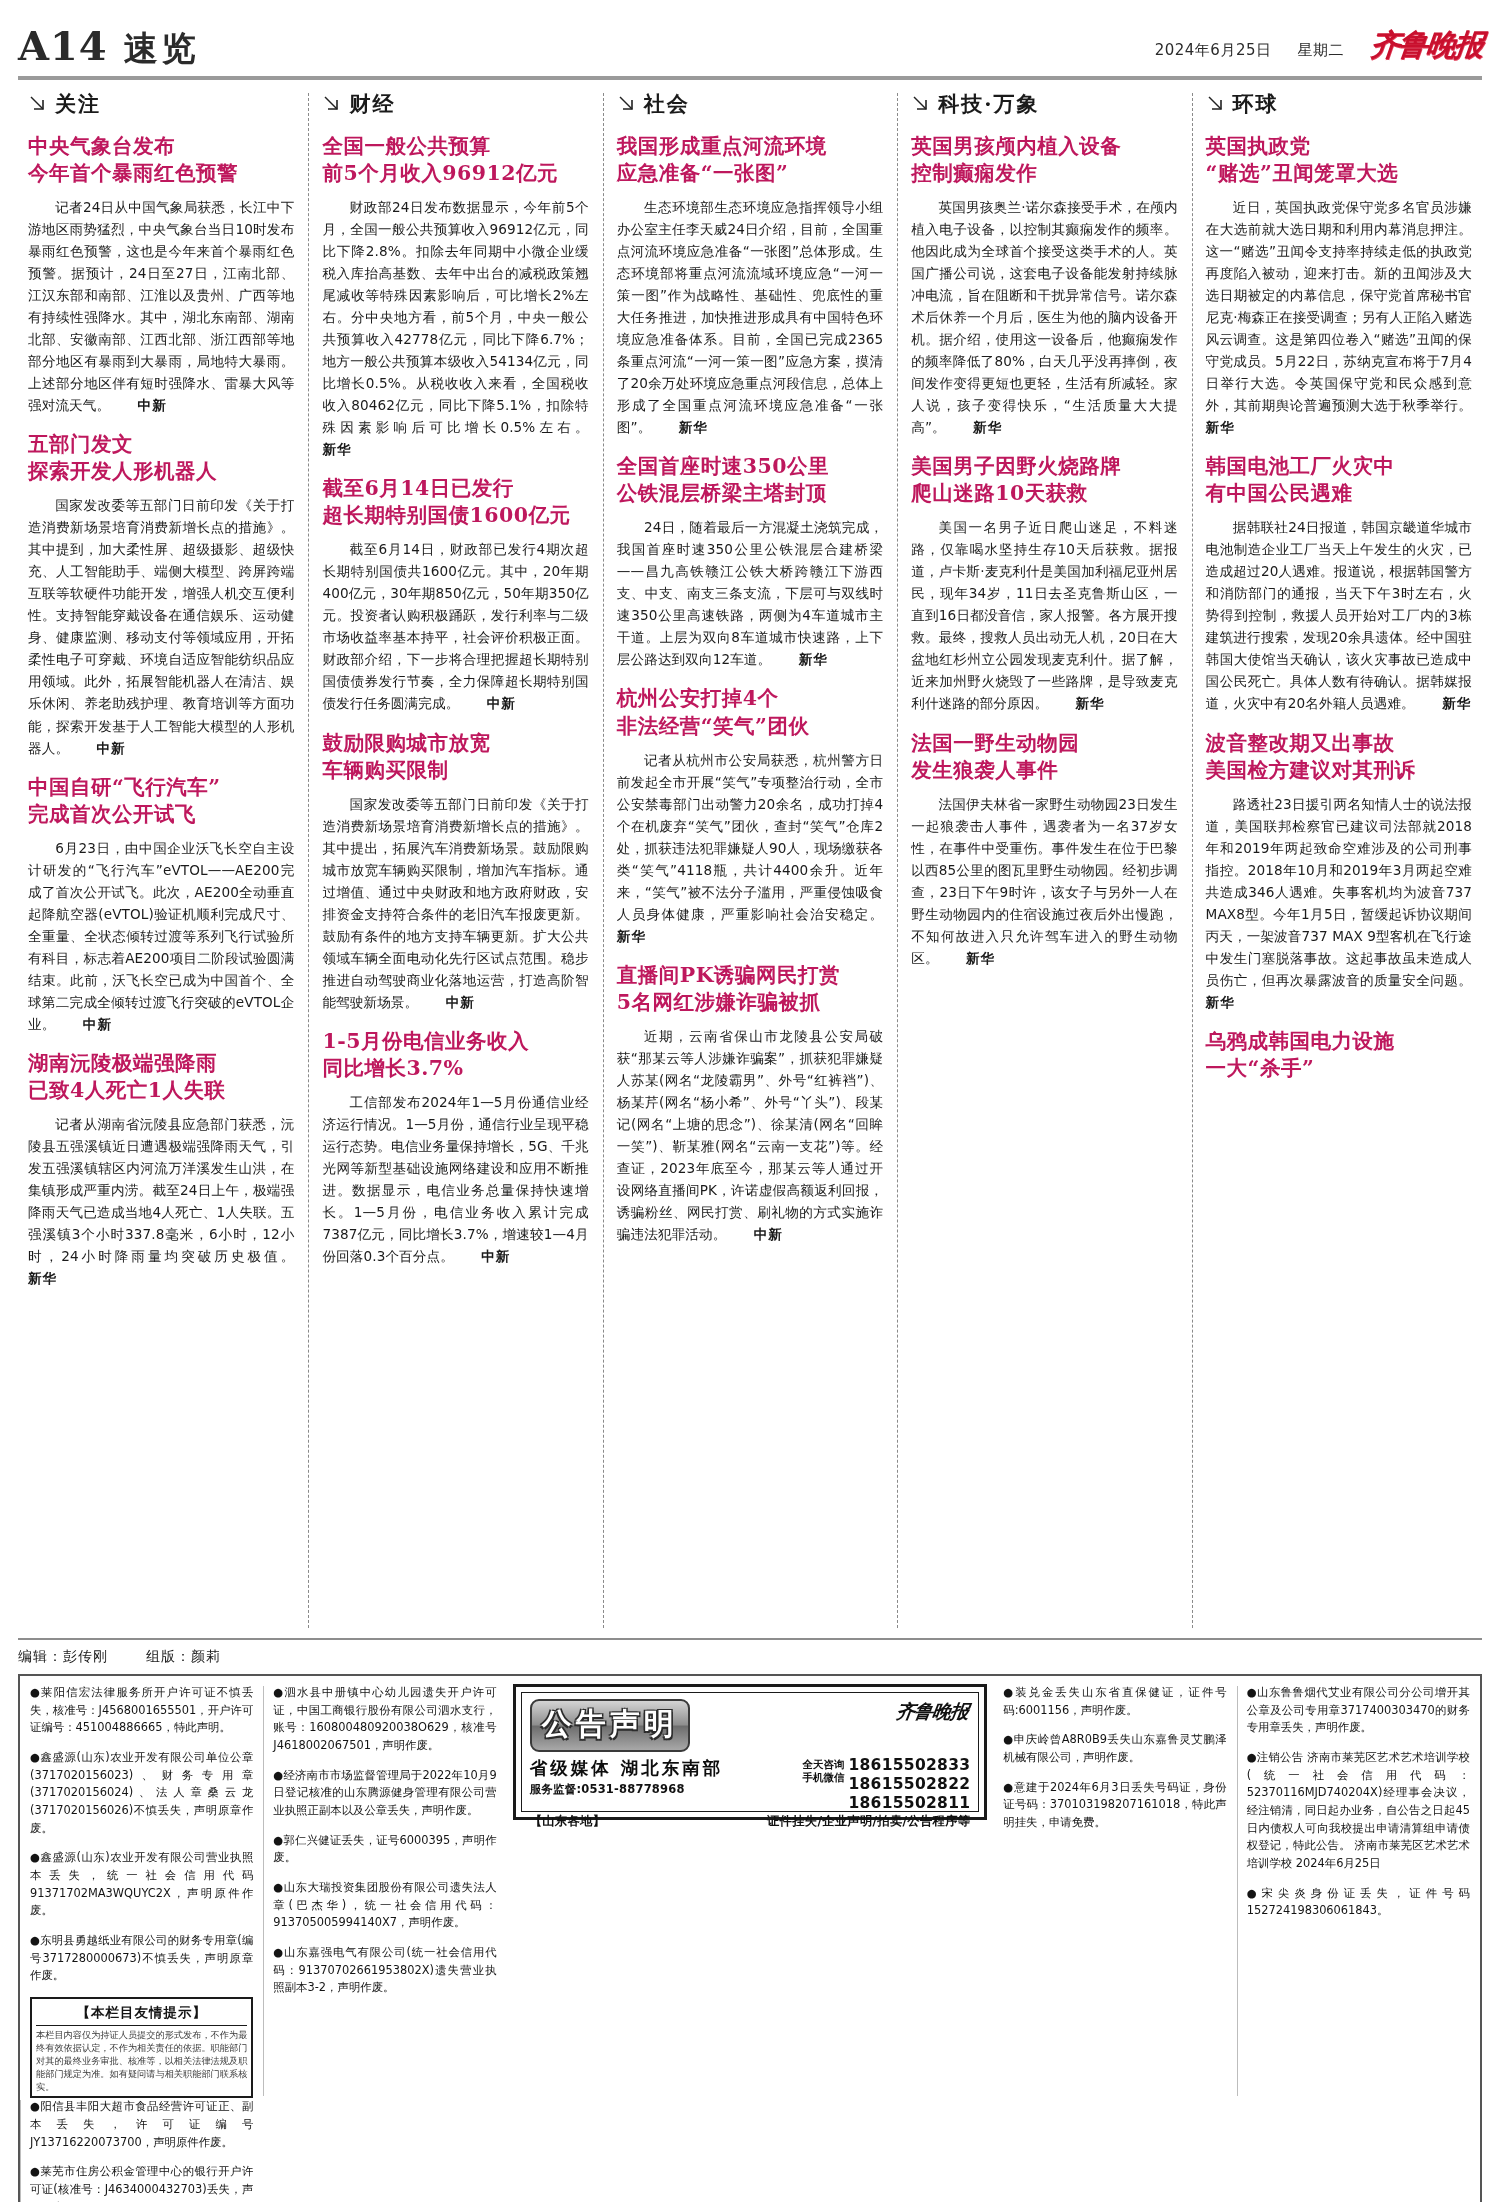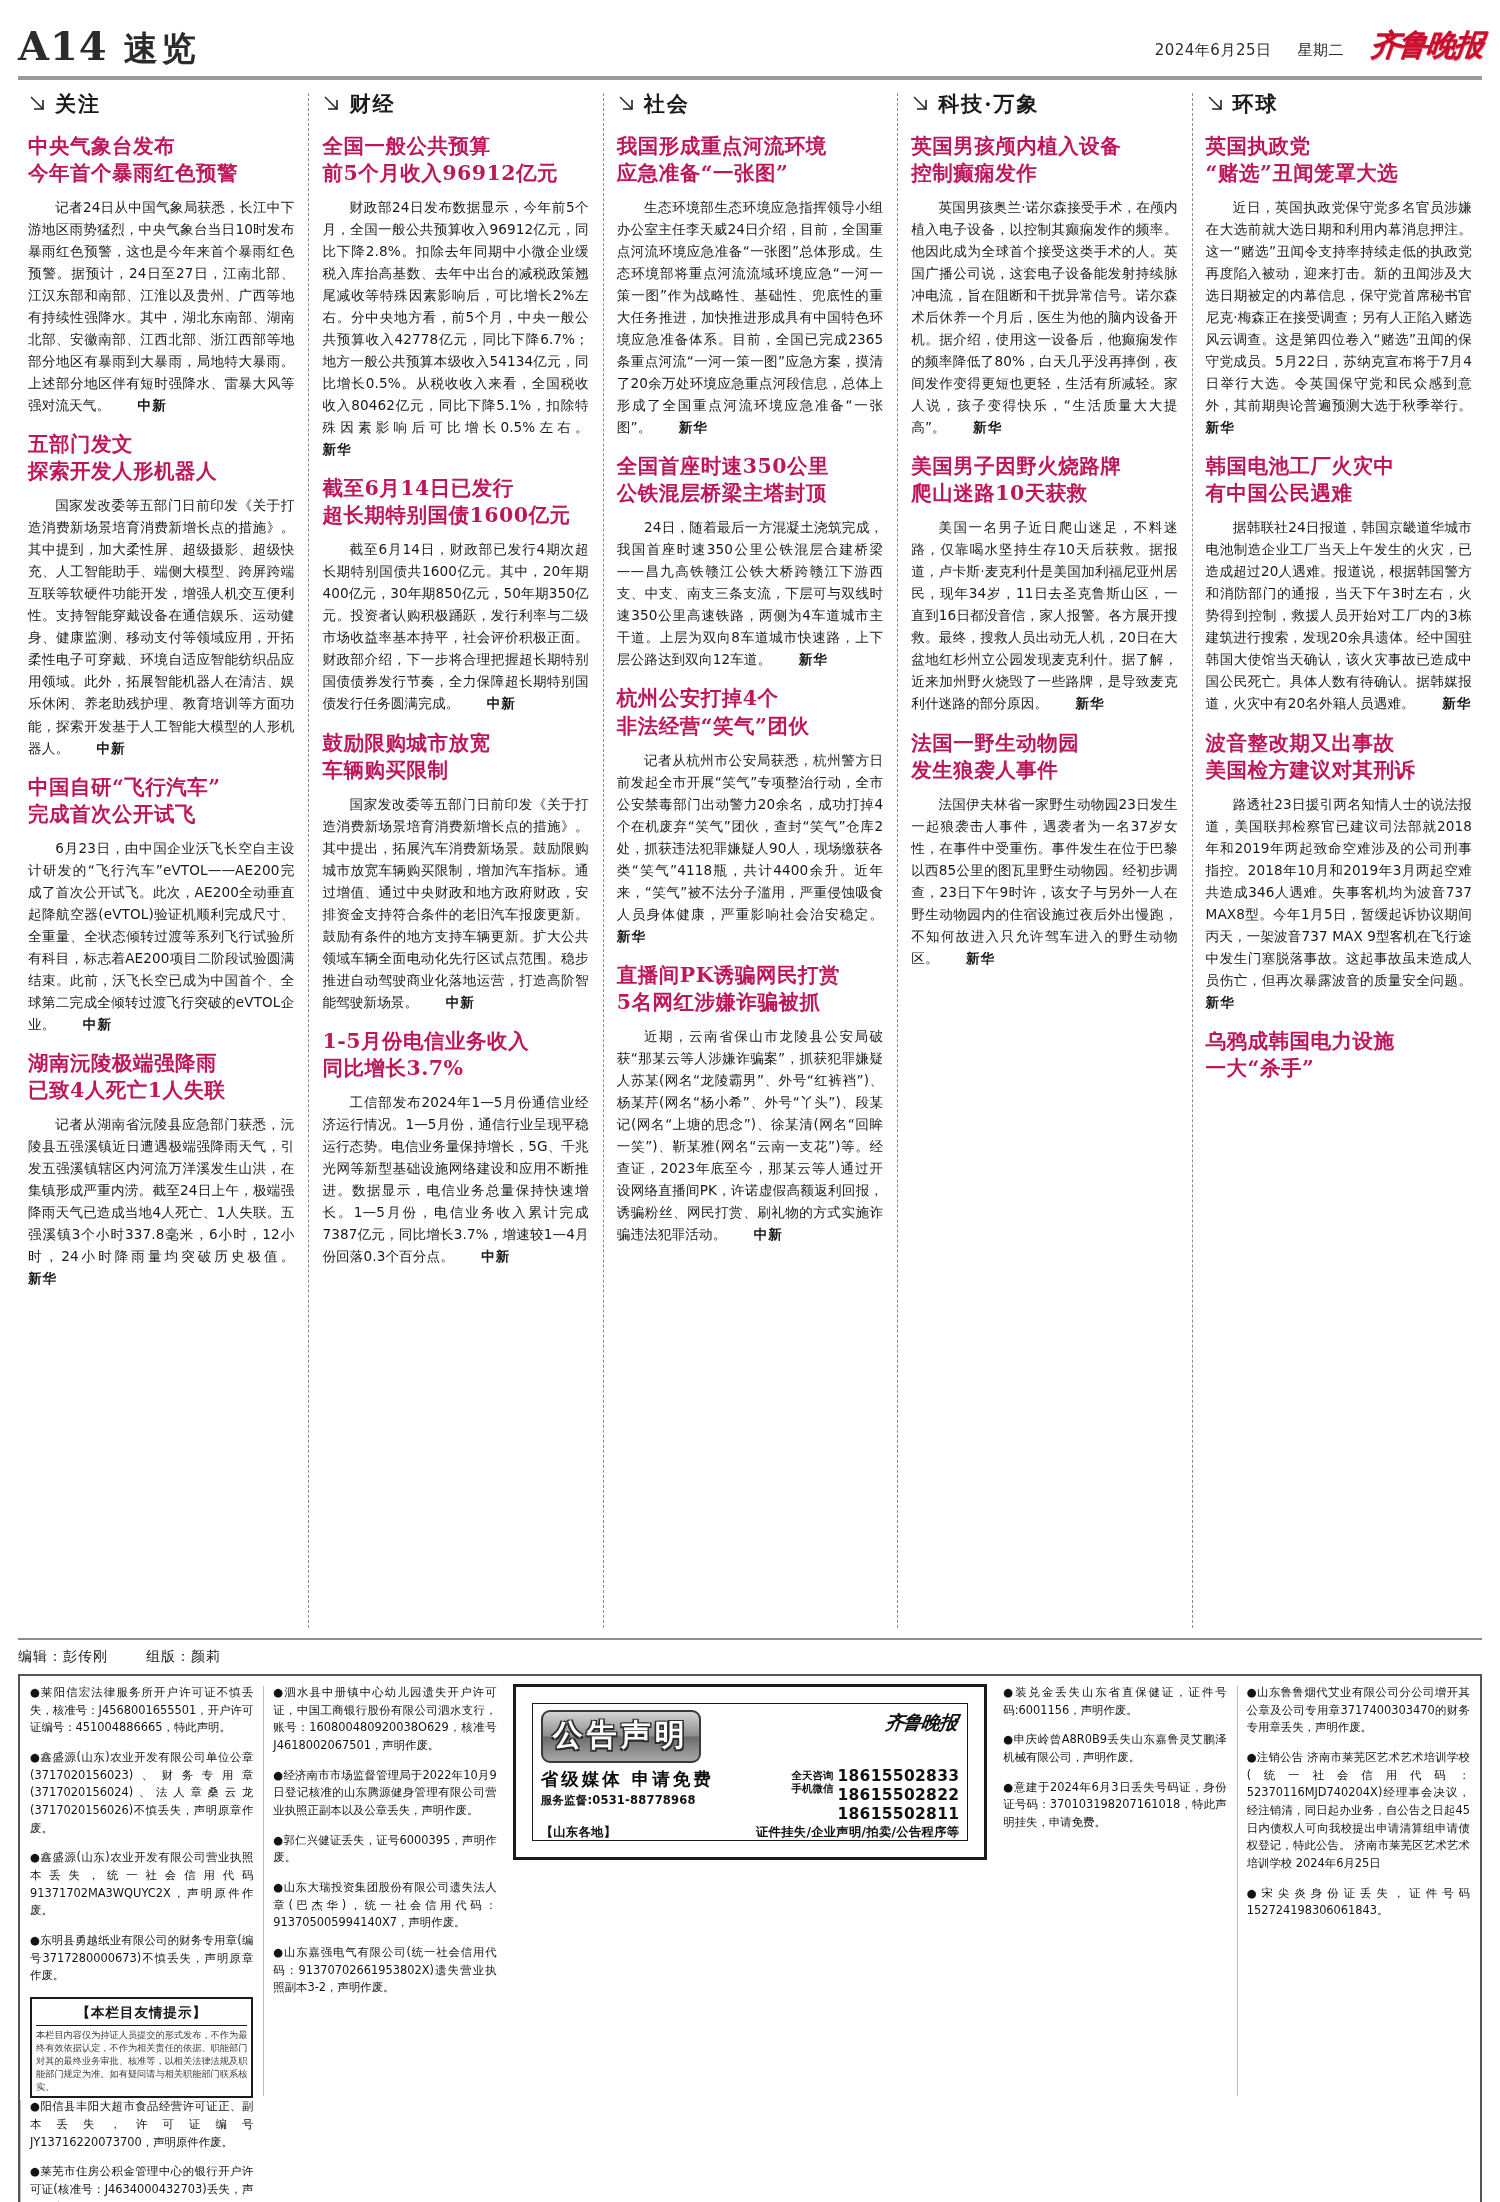--- a/index.html
+++ b/index.html
@@ -128,24 +128,24 @@
     position: absolute; left: 0; top: 2px; bottom: 2px;
     border-left: 1px solid #bdbdbd;
   }
   .cls-item { margin-bottom: 12px; text-align: justify; text-justify: inter-character; }
 
   
   .ad-banner {
     grid-column: span 2;
     border: 3px solid #1a1a1a;
     margin: 0 6px;
-    padding: 16px;
+    padding: 5px;
     display: flex;
     flex-direction: column;
-    height: 176px;
+    height: 136px;
   }
   .ad-inner { border: 1.5px solid #1a1a1a; padding: 6px 8px; height: 100%; display: flex; flex-direction: column; }
   .ad-top { display: flex; align-items: flex-start; gap: 8px; }
   .ad-gonggao {
     font-family: "DejaVu Serif", "Liberation Serif", serif;
     font-weight: bold;
     font-size: 30px;
     letter-spacing: 4px;
     color: #ffffff;
     background: linear-gradient(180deg,#d4d4d4 0%,#8f8f8f 48%,#6d6d6d 52%,#a8a8a8 100%);
@@ -420,21 +420,21 @@
     <div class="ad-banner">
       <div class="ad-inner">
         <div class="ad-top">
           <div class="ad-gonggao">公告声明</div>
           <div class="ad-logo-col">
             <span class="ad-logo">齐鲁晚报</span>
           </div>
         </div>
         <div class="ad-mid">
           <div class="ad-mid-left">
-            <div class="ad-line1">省级媒体 申请免费</div>
+            <div class="ad-line1">省级媒体 湖北东南部</div>
             <div class="ad-line2">服务监督:0531-88778968</div>
           </div>
           <div class="ad-consult">
             <div>全天咨询</div>
             <div>手机微信</div>
           </div>
           <div class="ad-phones">
             <div>18615502833</div>
             <div>18615502822</div>
             <div>18615502811</div>

